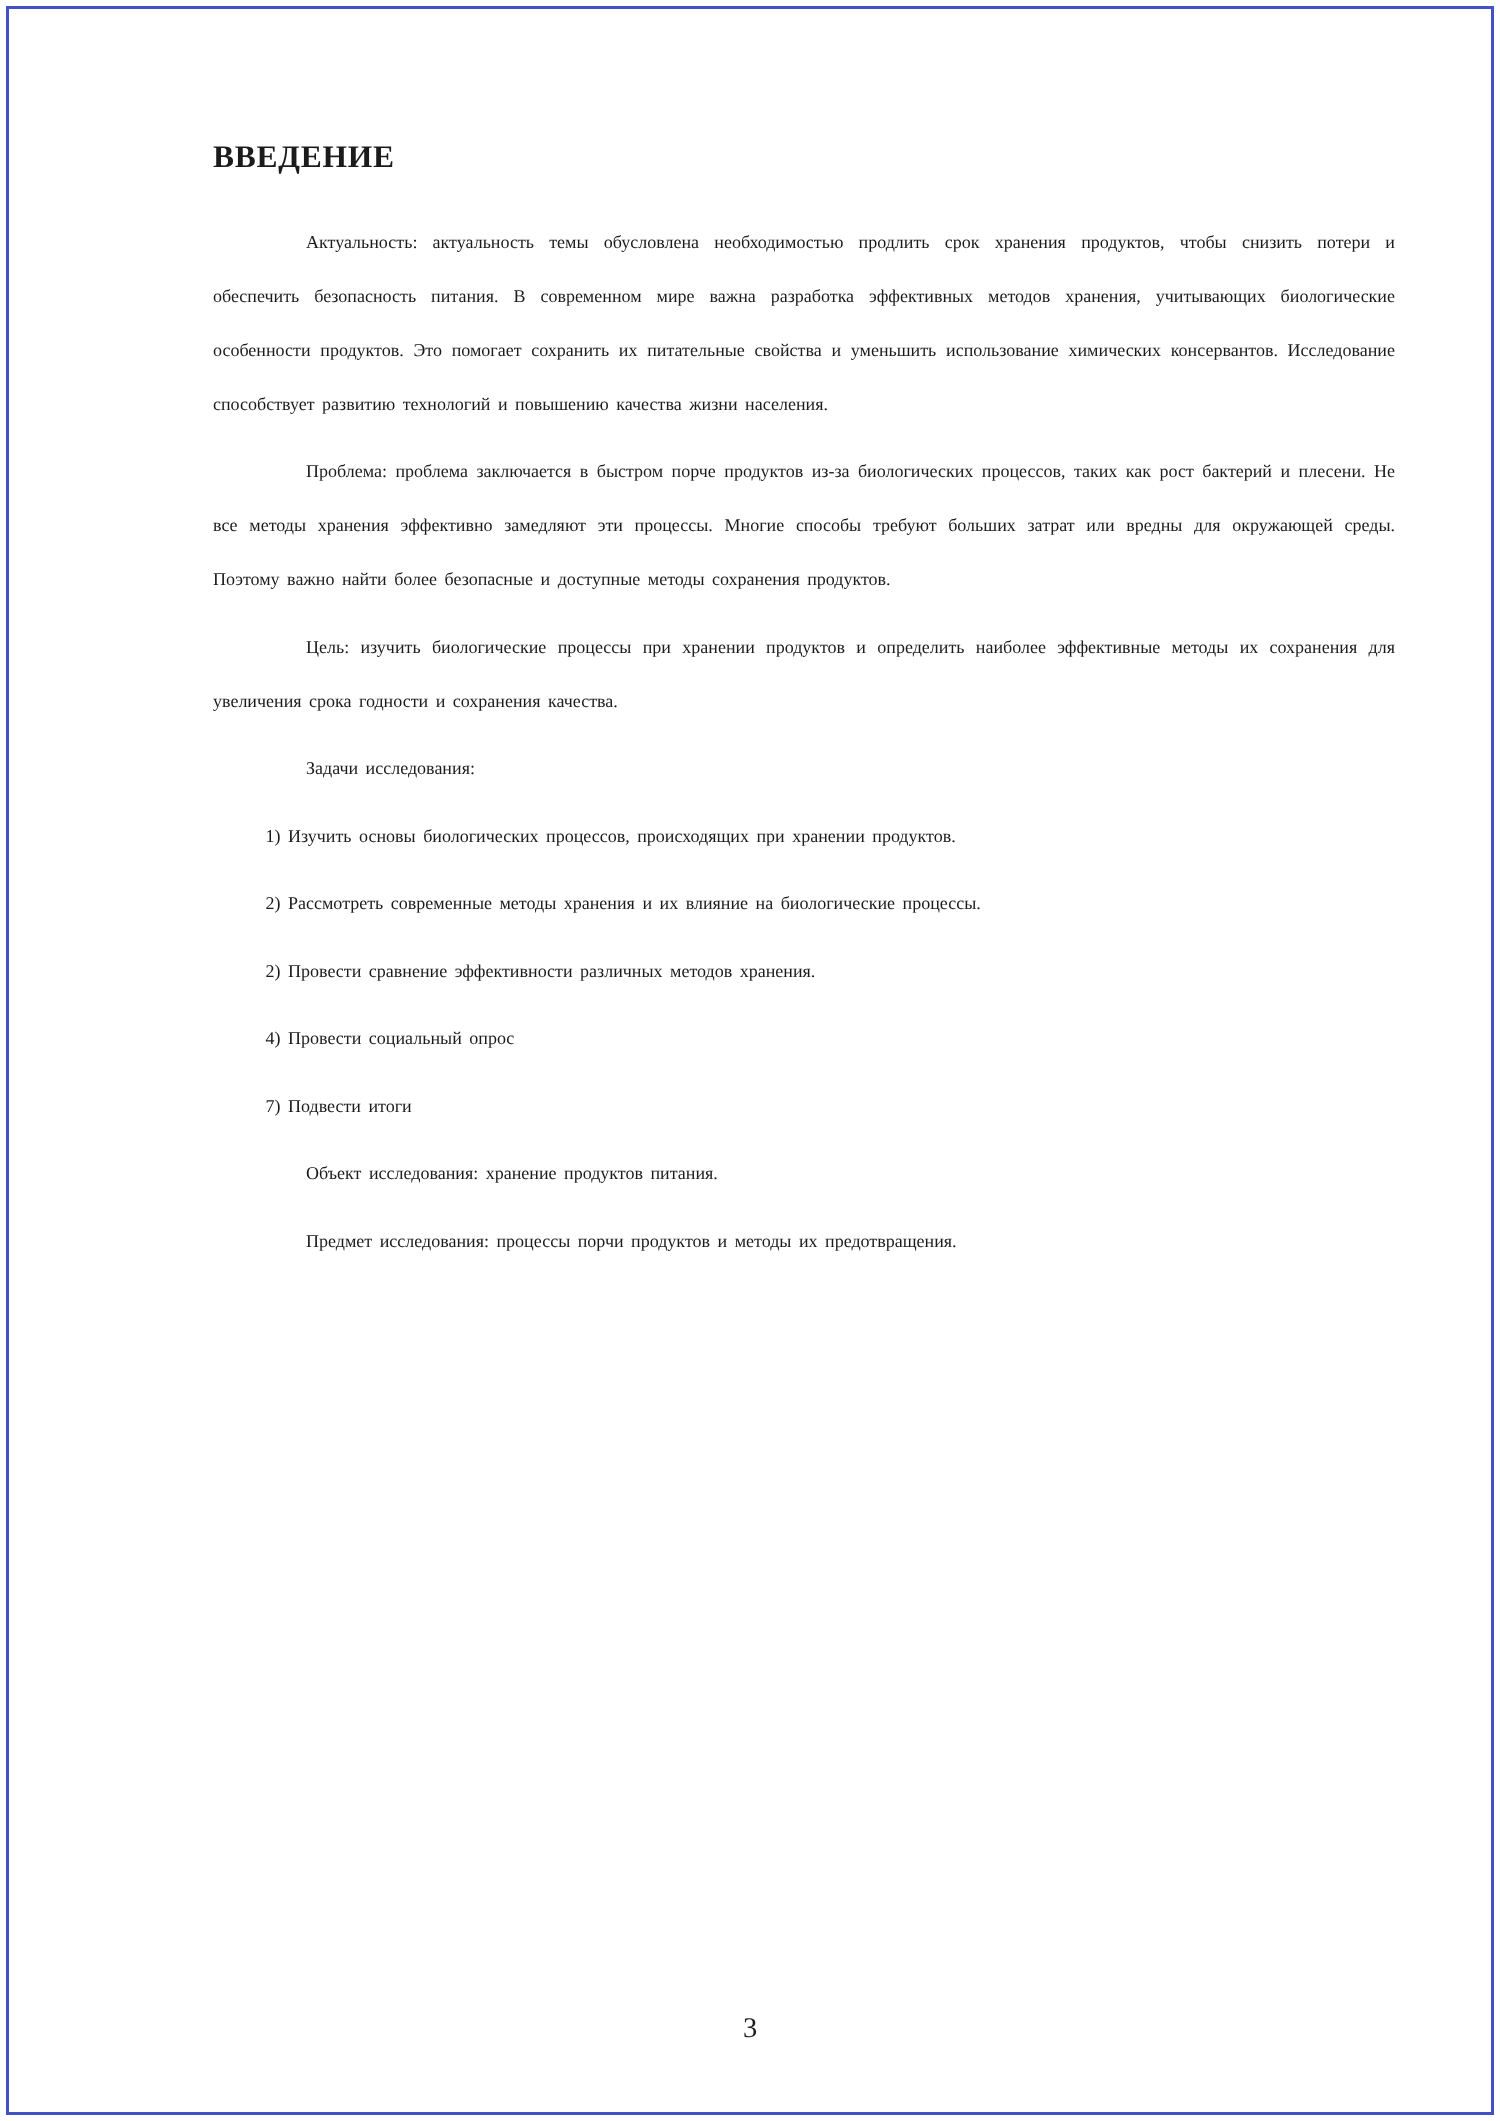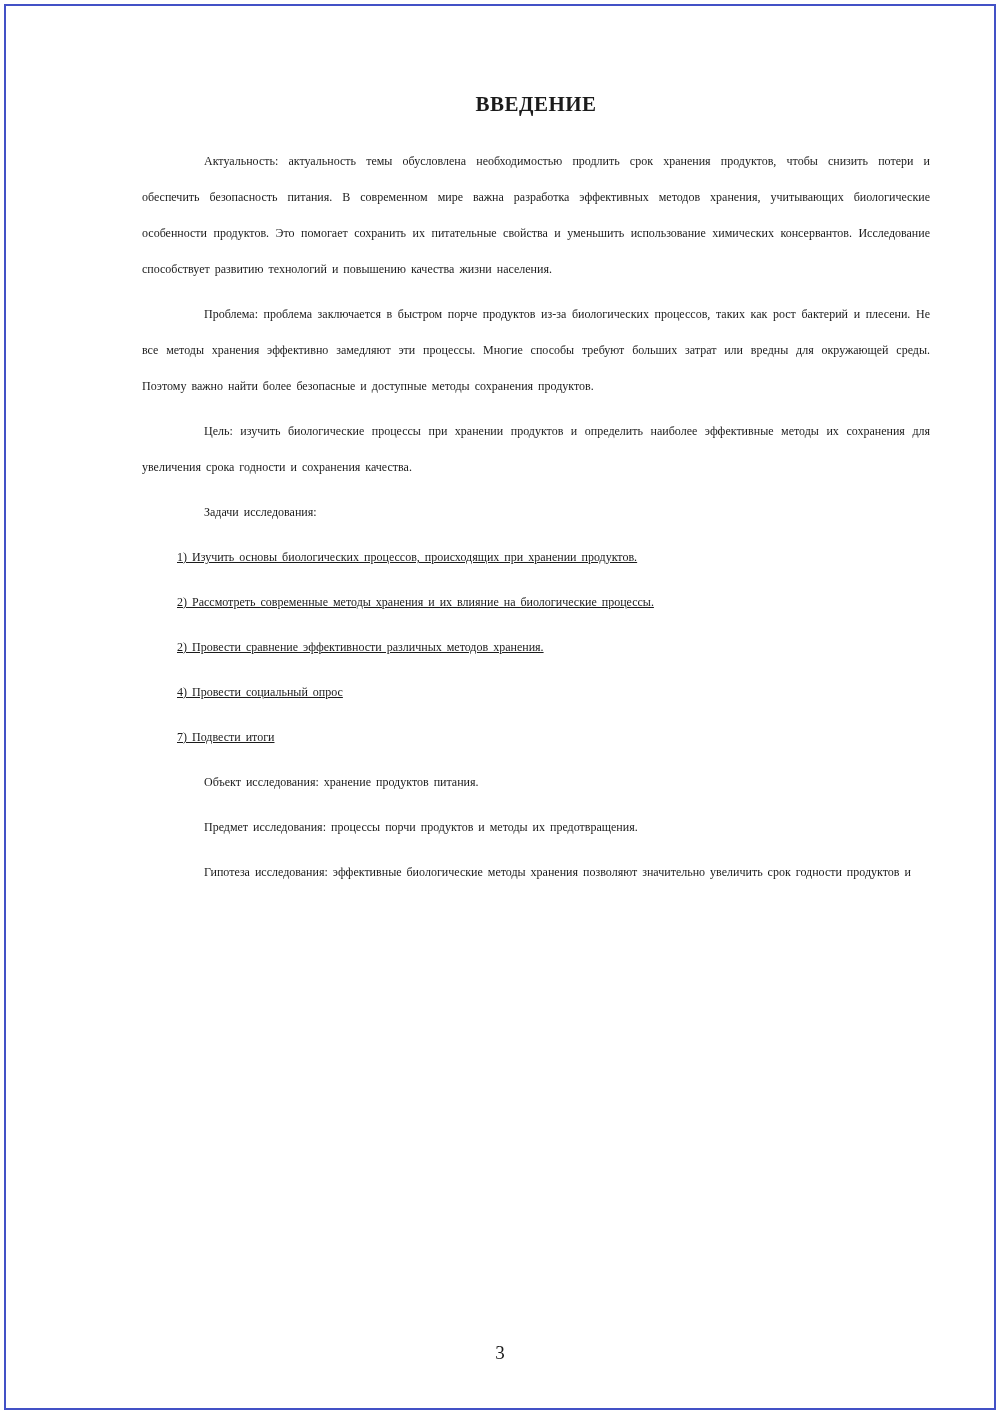--- a/index.html
+++ b/index.html
@@ -25,35 +25,34 @@
   }
   .content {
     position: absolute;
     left: 142px;
     width: 788px;
     top: 92px;
   }
   .title {
     font-size: 21px;
     font-weight: bold;
-    text-align: center;
+    text-align: left;
     margin: 0 0 26px 0;
     letter-spacing: 0.5px;
   }
   .para {
     font-size: 12px;
     line-height: 36px;
     text-align: justify;
     text-indent: 62px;
     margin: 0 0 9px 0;
     word-spacing: 2px;
   }
   .task {
     text-indent: 35px;
-    text-decoration: underline;
   }
   .page-number {
     position: absolute;
     bottom: 50px;
     left: 0;
     width: 100%;
     text-align: center;
     font-size: 19px;
     color: #1b1b1b;
   }
@@ -73,17 +72,16 @@
     <p class="para">Задачи исследования:</p>
 
     <p class="para task">1) Изучить основы биологических процессов, происходящих при хранении продуктов.</p>
     <p class="para task">2) Рассмотреть современные методы хранения и их влияние на биологические процессы.</p>
     <p class="para task">2) Провести сравнение эффективности различных методов хранения.</p>
     <p class="para task">4) Провести социальный опрос</p>
     <p class="para task">7) Подвести итоги</p>
 
     <p class="para">Объект исследования: хранение продуктов питания.</p>
     <p class="para">Предмет исследования: процессы порчи продуктов и методы их предотвращения.</p>
-    <p class="para">Гипотеза исследования: эффективные биологические методы хранения позволяют значительно увеличить срок годности продуктов и</p>
   </div>
 
   <div class="page-number">3</div>
 </div>
 
 </body></html>

